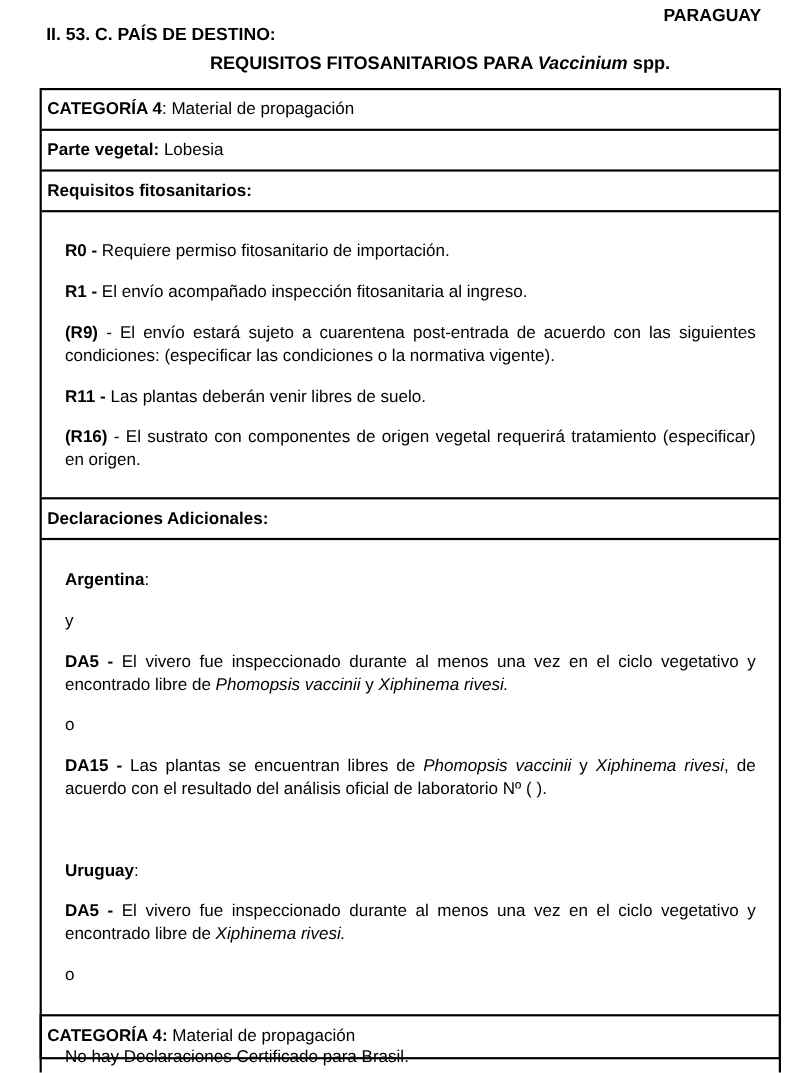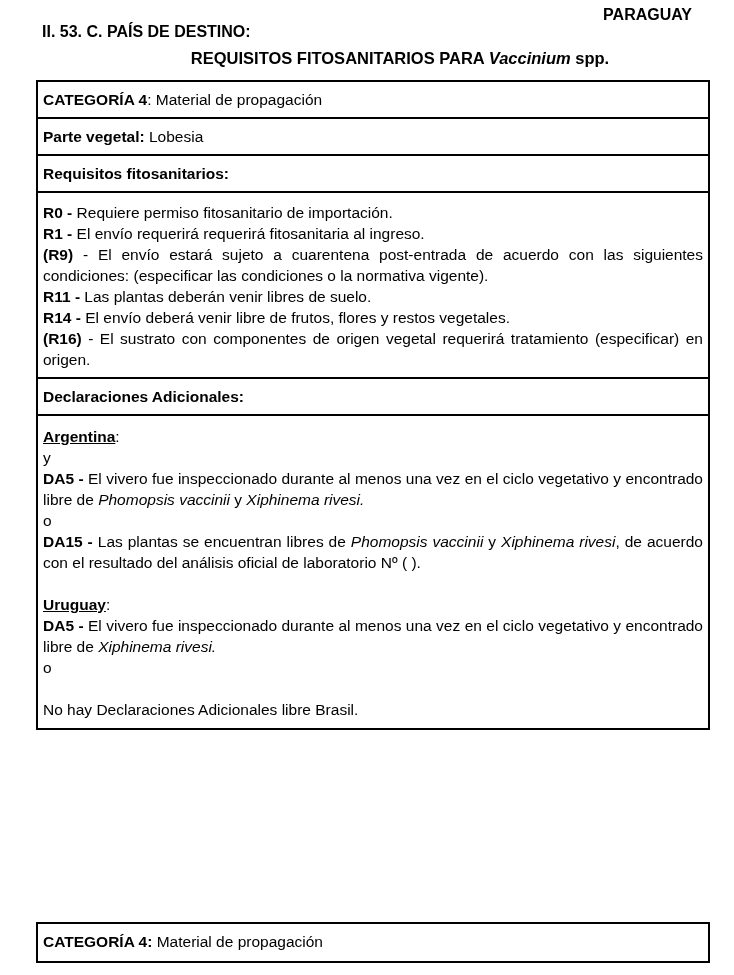--- a/index.html
+++ b/index.html
@@ -20,59 +20,58 @@
   }
   .tbl {
     position: absolute; left: 36px; width: 674px;
     border: 2px solid #000; box-sizing: border-box;
   }
   .row { border-bottom: 2px solid #000; padding: 0 5px; box-sizing: border-box; }
   .row:last-child { border-bottom: none; }
   .row.single { height: 37px; line-height: 36px; }
   .b { font-weight: bold; }
   .i { font-style: italic; }
-  .u { text-decoration: underline; font-weight: bold; }
+  .u { font-weight: bold; }
   .body-rows { padding-top: 9px; padding-bottom: 7px; line-height: 21px; }
   .jus { text-align: justify; }
-  p { margin: 0; }
+  p { margin: 16px; }
   .gap { height: 21px; }
 </style>
 </head>
 <body>
 
 <div class="hdr">
   <span class="dest">II. 53. C. PAÍS DE DESTINO:</span>
   <span class="country">PARAGUAY</span>
 </div>
 
 <div class="title"><span>REQUISITOS FITOSANITARIOS PARA </span><span class="i">Vaccinium</span><span> spp.</span></div>
 
 <div class="tbl" style="top:80px;">
   <div class="row single"><span class="b">CATEGORÍA 4</span><span>:</span><span> Material de propagación</span></div>
   <div class="row single"><span class="b">Parte vegetal:</span><span> Lobesia</span></div>
   <div class="row single b">Requisitos fitosanitarios:</div>
   <div class="row body-rows jus">
     <p><span class="b">R0 -</span><span> Requiere permiso fitosanitario de importación.</span></p>
-    <p><span class="b">R1 -</span><span> El envío requerirá requerirá fitosanitaria al ingreso.</span></p>
+    <p><span class="b">R1 -</span><span> El envío acompañado inspección fitosanitaria al ingreso.</span></p>
     <p><span class="b">(R9)</span><span> - El envío estará sujeto a cuarentena post-entrada de acuerdo con las siguientes condiciones: (especificar las condiciones o la normativa vigente).</span></p>
     <p><span class="b">R11 -</span><span> Las plantas deberán venir libres de suelo.</span></p>
-    <p><span class="b">R14 -</span><span> El envío deberá venir libre de frutos, flores y restos vegetales.</span></p>
     <p><span class="b">(R16)</span><span> - El sustrato con componentes de origen vegetal requerirá tratamiento (especificar) en origen.</span></p>
   </div>
   <div class="row single b">Declaraciones Adicionales:</div>
   <div class="row body-rows jus" style="padding-top:10px; padding-bottom:8px;">
     <p><span class="u">Argentina</span>:</p>
     <p>y</p>
     <p><span class="b">DA5 -</span><span> El vivero fue inspeccionado durante al menos una vez en el ciclo vegetativo y encontrado libre de </span><span class="i">Phomopsis vaccinii</span><span> y </span><span class="i">Xiphinema rivesi.</span></p>
     <p>o</p>
     <p><span class="b">DA15 -</span><span> Las plantas se encuentran libres de </span><span class="i">Phomopsis vaccinii</span><span> y </span><span class="i">Xiphinema rivesi</span><span>, de acuerdo con el resultado del análisis oficial de laboratorio Nº ( ).</span></p>
     <div class="gap"></div>
     <p><span class="u">Uruguay</span>:</p>
     <p><span class="b">DA5 -</span><span> El vivero fue inspeccionado durante al menos una vez en el ciclo vegetativo y encontrado libre de </span><span class="i">Xiphinema rivesi.</span></p>
     <p>o</p>
     <div class="gap"></div>
-    <p>No hay Declaraciones Adicionales libre Brasil.</p>
+    <p>No hay Declaraciones Certificado para Brasil.</p>
   </div>
 </div>
 
 <div class="tbl" style="top:922px;">
   <div class="row single"><span class="b">CATEGORÍA 4:</span><span> Material de propagación</span></div>
 </div>
 
 </body></html>

